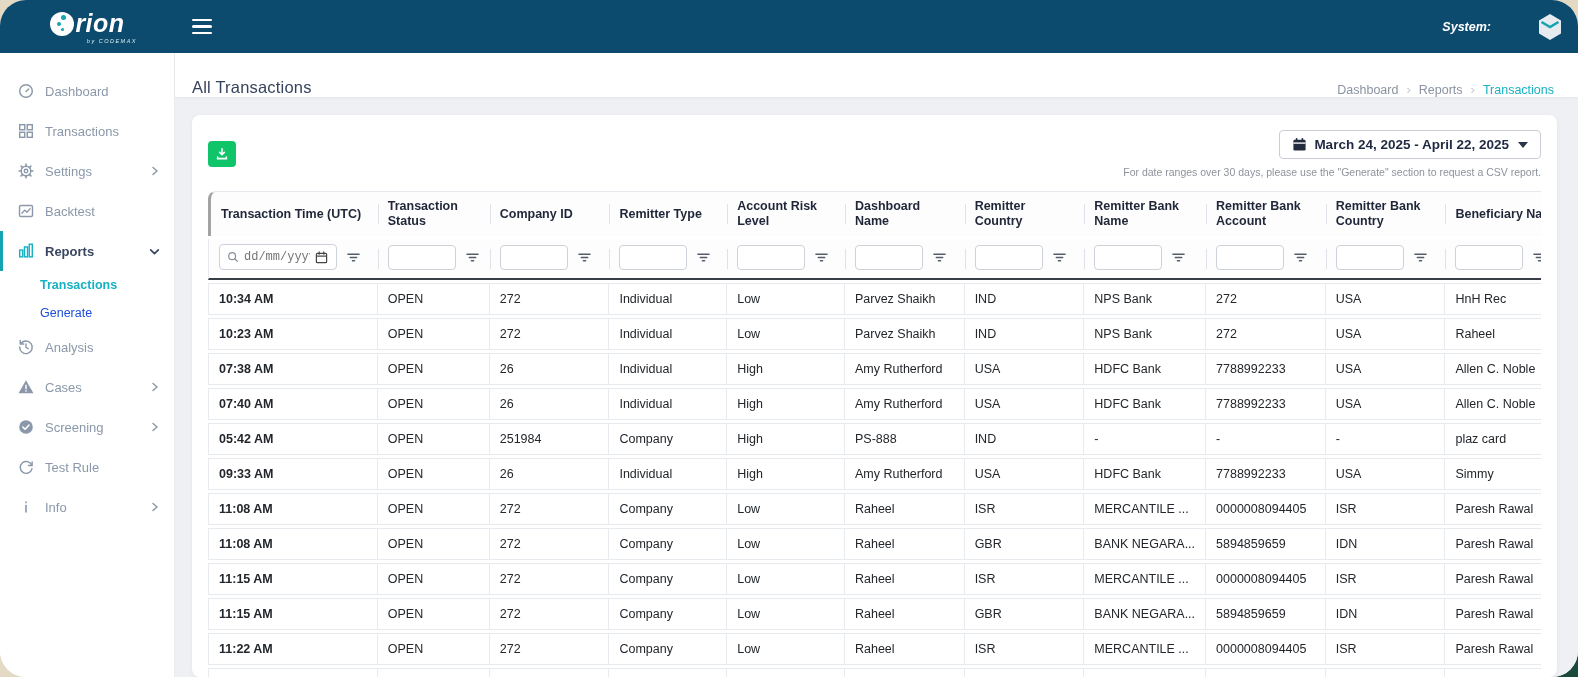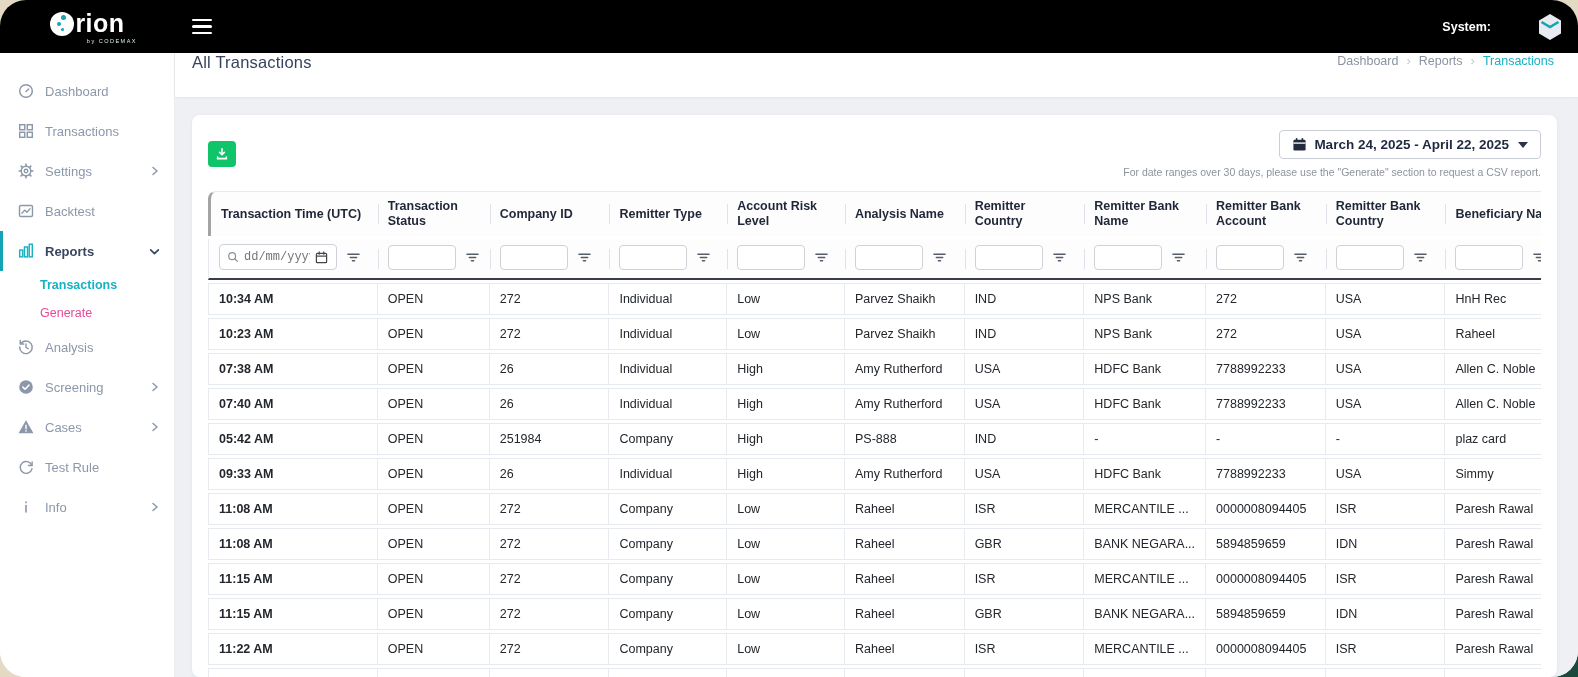--- a/index.html
+++ b/index.html
@@ -12,21 +12,21 @@
   .corner-deco {
     position:absolute; right:-55px; bottom:-60px; width:190px; height:190px;
     border-radius:50%; background:#1b4a3c; z-index:0;
   }
   .app {
     position:absolute; inset:0; z-index:1;
     border-radius:26px; overflow:hidden;
     display:flex; flex-direction:column; background:#fff;
   }
   
-  .topbar { height:53px; background:#000000; display:flex; flex:none; }
+  .topbar { height:53px; background:#0c4a6e; display:flex; flex:none;font-style:italic; }
   .logo-block { width:175px; flex:none; display:flex; flex-direction:column; align-items:center; justify-content:center; padding-top:2px; }
   .logo-text { color:#fff; font-size:25px; font-weight:bold; letter-spacing:.5px; display:flex; align-items:center; line-height:1; }
   .logo-o { width:24px; height:24px; border-radius:50%; background:#fff; position:relative; margin-right:1px; display:inline-block; }
   .logo-o i { position:absolute; border-radius:50%; background:#14a3b2; }
   .logo-o i:nth-child(1){ width:5px; height:5px; left:11px; top:3px; }
   .logo-o i:nth-child(2){ width:4px; height:4px; left:7px; top:10px; }
   .logo-o i:nth-child(3){ width:3px; height:3px; left:11px; top:16px; }
   .logo-sub { color:#d6f0f2; font-size:5.5px; letter-spacing:1.5px; margin-top:2px; align-self:flex-end; margin-right:38px; }
   .topbar-main { flex:1; display:flex; align-items:center; padding:0 11px 0 17px; }
   .hamburger { width:20px; cursor:pointer; display:flex; flex-direction:column; gap:4px; }
@@ -36,25 +36,25 @@
   .pkg-icon { width:34px; height:34px; display:flex; align-items:center; justify-content:center; cursor:pointer; }
   
   .body-row { flex:1; display:flex; min-height:0; }
   .sidebar { width:175px; flex:none; background:#fff; border-right:1px solid #ececf0; padding-top:18px; overflow:hidden; }
   .side-item { display:flex; align-items:center; height:40px; padding:0 14px 0 13px; color:#8b98a9; font-size:13px; cursor:pointer; border-left:3px solid transparent; }
   .side-item .s-icon { width:19px; height:19px; margin-right:10px; flex:none; display:flex; align-items:center; justify-content:center; }
   .side-item .s-label { white-space:nowrap; }
   .side-item .chev { margin-left:auto; display:flex; }
   .side-item.active { border-left-color:#14a3b2; color:#3a4660; font-weight:bold; }
   .side-item.active .s-icon { color:#16b1c3; }
-  .sub-item { padding:7px 14px 7px 40px; font-size:12.5px; color:#ec4899; cursor:pointer; }
+  .sub-item { padding:7px 14px 7px 40px; font-size:12.5px; color:#1d4ed8; cursor:pointer; }
   .sub-item.active { color:#16b1c3; font-weight:bold; }
   .main { flex:1; display:flex; flex-direction:column; min-width:0; background:#eef0f4; }
   
-  .titlebar { background:#fff; height:44px; flex:none; display:flex; align-items:flex-start; padding:0 24px 0 17px; box-shadow:0 1px 3px rgba(0,0,0,.05); }
+  .titlebar { background:#fff; height:44px; flex:none; display:flex; align-items:flex-end; padding:0 24px 0 17px; box-shadow:0 1px 3px rgba(0,0,0,.05); }
   .page-title { font-size:16.5px; color:#37445e; font-weight:500; letter-spacing:.2px; }
   .breadcrumb { margin-left:auto; display:flex; align-items:center; gap:8px; font-size:12.5px; color:#8a93a0; }
   .breadcrumb .bc-sep { color:#c3c9d0; font-size:13px; }
   .breadcrumb .bc-current { color:#16b1c3; cursor:pointer; }
   .breadcrumb .bc-link { cursor:pointer; }
   
   .content { flex:1; padding:18px 21px 0 17px; min-height:0; }
   .card { background:#fff; border-radius:8px; box-shadow:0 1px 4px rgba(40,50,70,.06); height:100%; padding:15px 16px 0; display:flex; flex-direction:column; overflow:hidden; }
   .card-top { display:flex; align-items:center; margin-bottom:10px; }
   .dl-btn { width:28px; height:26px; background:#10c469; border:none; border-radius:4px; display:flex; align-items:center; justify-content:center; cursor:pointer; }
@@ -201,40 +201,40 @@
               <path d="M4.2 6.4A7 7 0 1 1 3 10" fill="none" stroke="currentColor" stroke-width="1.6" stroke-linecap="round"></path>
               <path d="M3.6 2.8v3.8h3.8" fill="none" stroke="currentColor" stroke-width="1.6" stroke-linecap="round" stroke-linejoin="round"></path>
               <path d="M10 6.5v3.8l2.6 1.6" fill="none" stroke="currentColor" stroke-width="1.5" stroke-linecap="round"></path>
             </svg>
           </span>
           <span class="s-label">Analysis</span>
         </div>
         <div class="side-item">
           <span class="s-icon">
             <svg width="18" height="18" viewBox="0 0 20 20">
-              <circle cx="10" cy="10" r="7.6" fill="currentColor"></circle>
-              <path d="M6.6 10.2 9 12.5 13.4 7.8" fill="none" stroke="#fff" stroke-width="1.8" stroke-linecap="round" stroke-linejoin="round"></path>
-            </svg>
-          </span>
-          <span class="s-label">Screening</span>
+              <path d="M10 2.5 18.3 17H1.7Z" fill="currentColor"></path>
+              <rect x="9.2" y="7.5" width="1.6" height="5" fill="#fff"></rect>
+              <rect x="9.2" y="13.6" width="1.6" height="1.6" fill="#fff"></rect>
+            </svg>
+          </span>
+          <span class="s-label">Cases</span>
           <span class="chev">
             <svg width="10" height="10" viewBox="0 0 10 10">
               <path d="M3 1.5 7 5 3 8.5" fill="none" stroke="currentColor" stroke-width="1.5" stroke-linecap="round" stroke-linejoin="round"></path>
             </svg>
           </span>
         </div>
         <div class="side-item">
           <span class="s-icon">
             <svg width="18" height="18" viewBox="0 0 20 20">
-              <path d="M10 2.5 18.3 17H1.7Z" fill="currentColor"></path>
-              <rect x="9.2" y="7.5" width="1.6" height="5" fill="#fff"></rect>
-              <rect x="9.2" y="13.6" width="1.6" height="1.6" fill="#fff"></rect>
-            </svg>
-          </span>
-          <span class="s-label">Cases</span>
+              <circle cx="10" cy="10" r="7.6" fill="currentColor"></circle>
+              <path d="M6.6 10.2 9 12.5 13.4 7.8" fill="none" stroke="#fff" stroke-width="1.8" stroke-linecap="round" stroke-linejoin="round"></path>
+            </svg>
+          </span>
+          <span class="s-label">Screening</span>
           <span class="chev">
             <svg width="10" height="10" viewBox="0 0 10 10">
               <path d="M3 1.5 7 5 3 8.5" fill="none" stroke="currentColor" stroke-width="1.5" stroke-linecap="round" stroke-linejoin="round"></path>
             </svg>
           </span>
         </div>
         <div class="side-item">
           <span class="s-icon">
             <svg width="18" height="18" viewBox="0 0 20 20">
               <path d="M16.4 8.2A6.6 6.6 0 1 0 16.6 12" fill="none" stroke="currentColor" stroke-width="1.6" stroke-linecap="round"></path>
@@ -314,21 +314,21 @@
                   <col style="width: 120px;">
                   <col style="width: 154px;">
                 </colgroup>
               <thead>
                 <tr class="head-row" id="head-row">
                     <th>Transaction Time (UTC)</th>
                     <th>Transaction Status</th>
                     <th>Company ID</th>
                     <th>Remitter Type</th>
                     <th>Account Risk Level</th>
-                    <th>Analysis Name</th>
+                    <th>Dashboard Name</th>
                     <th>Remitter Country</th>
                     <th>Remitter Bank Name</th>
                     <th>Remitter Bank Account</th>
                     <th>Remitter Bank Country</th>
                     <th>Beneficiary Name</th>
                   </tr>
                 <tr class="filter-row" id="filter-row">
                     <td>
                       <div class="filter-cell">
                         <div class="date-input-box">

